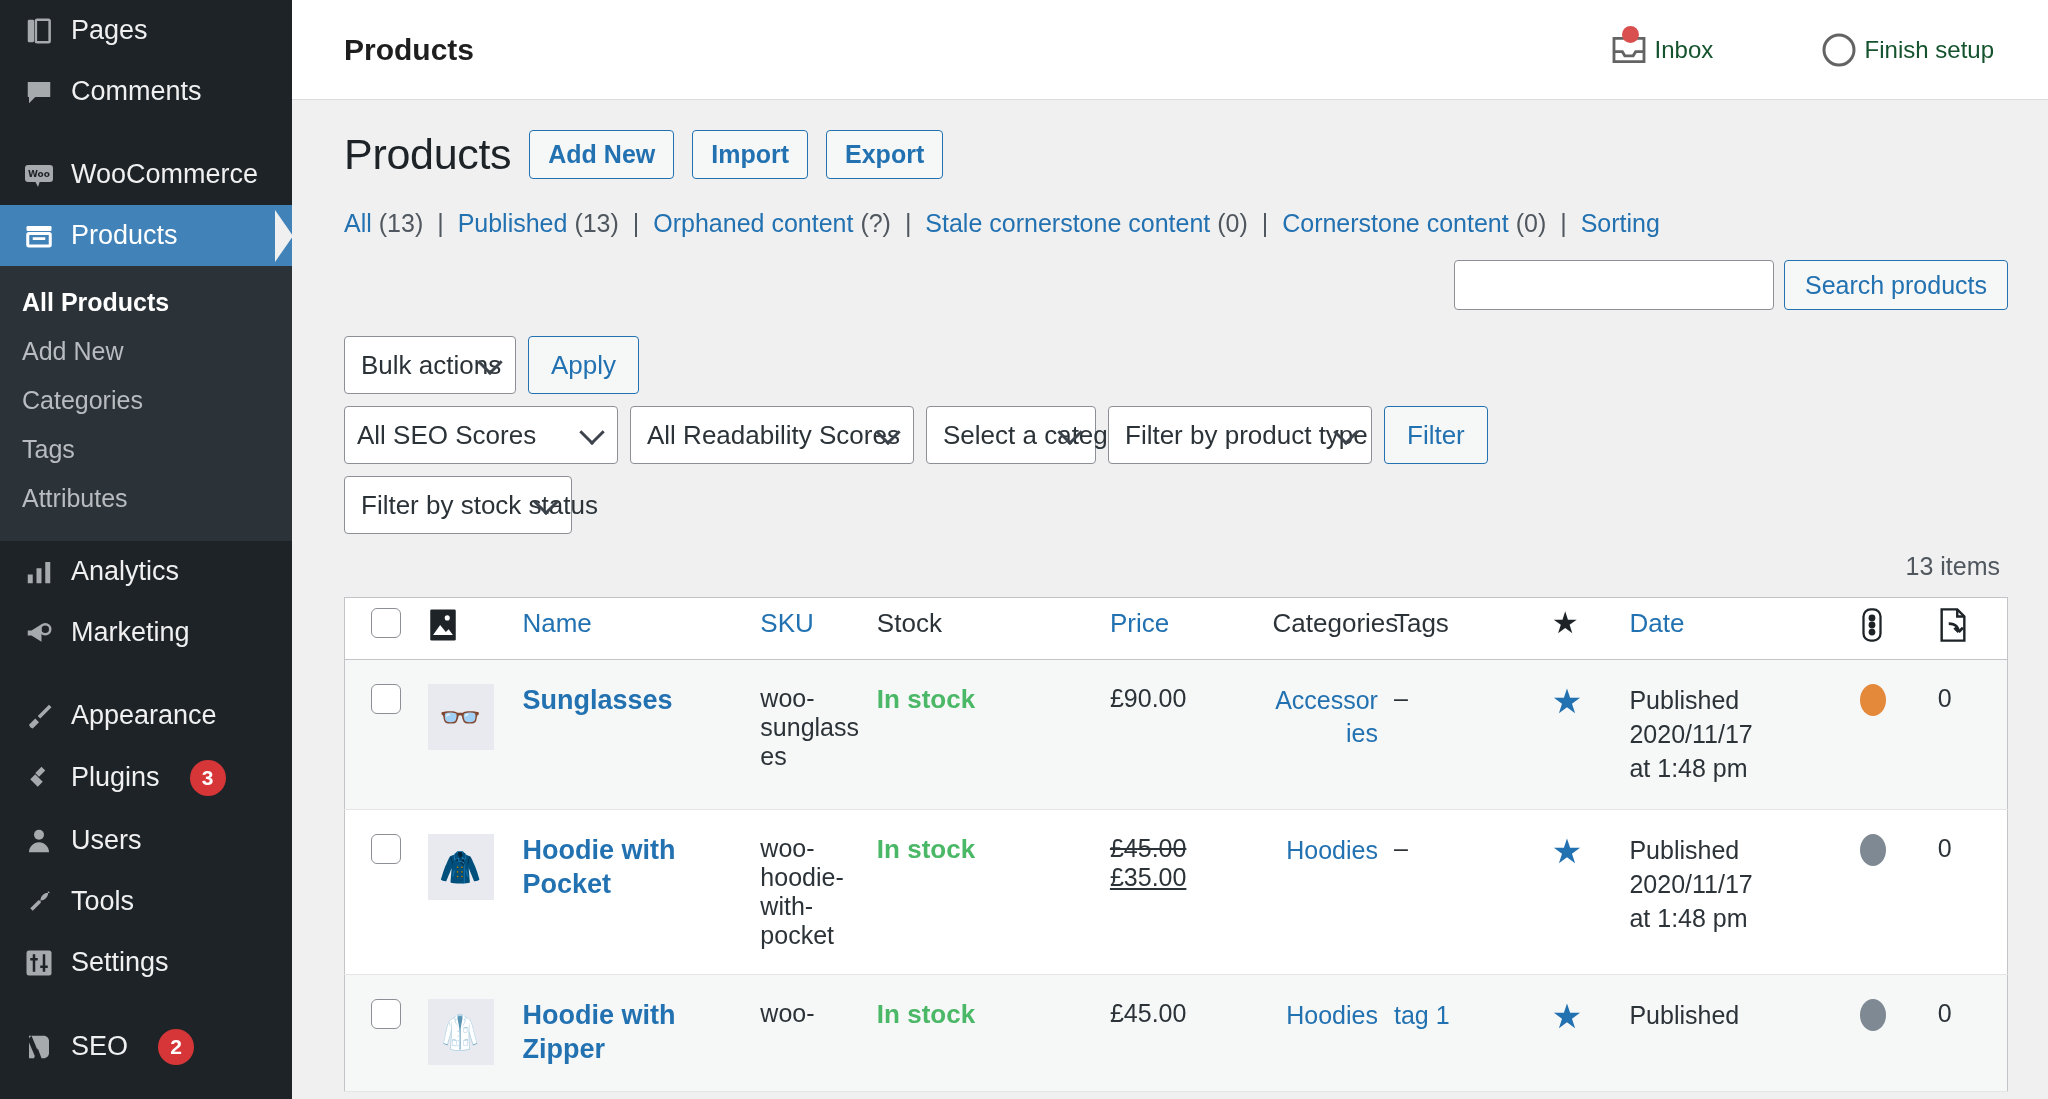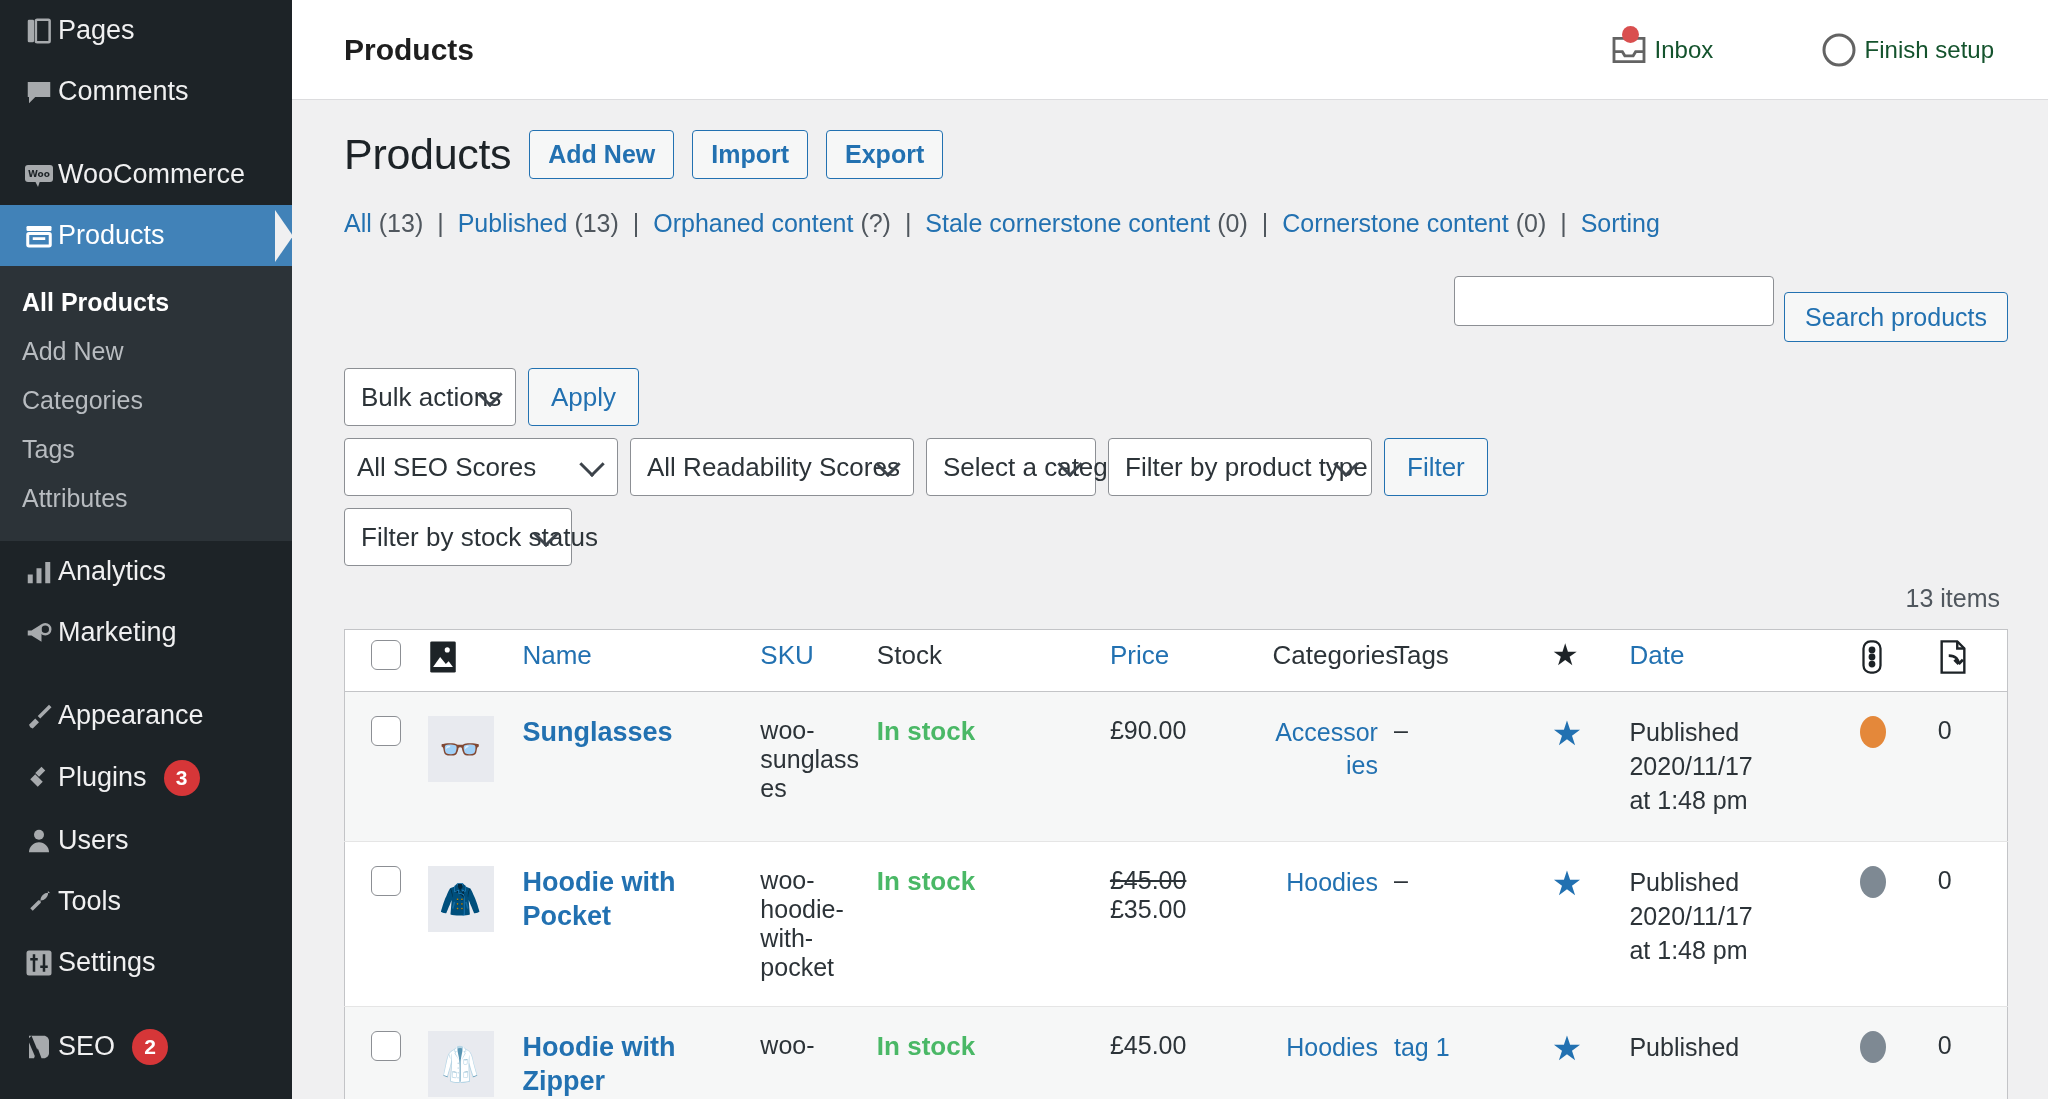--- a/index.html
+++ b/index.html
@@ -11,21 +11,21 @@
   }
   .app { display: flex; width: 2048px; height: 1099px; position: relative; }
 
   
   .sidebar {
     width: 292px; min-width: 292px; height: 1099px;
     background: #1d2327; color: #f0f0f1;
     position: relative; overflow: hidden;
   }
   .menu-item {
-    display: flex; align-items: center; gap: 3px;
+    display: flex; align-items: center; gap: 16px;
     padding: 14px 0 14px 22px;
     font-size: 27px; color: #f0f0f1; line-height: 1.15;
     position: relative; white-space: nowrap;
   }
   .menu-item .mi-ico {
     width: 33px; height: 33px; min-width: 33px;
     display: flex; align-items: center; justify-content: center;
     color: #a7aaad;
   }
   .menu-item.current {
@@ -89,21 +89,21 @@
 
   .search-row { display: flex; justify-content: flex-end; align-items: center; gap: 10px; margin-bottom: 26px; }
   .search-input {
     width: 320px; height: 50px; border: 1px solid #8c8f94; border-radius: 4px;
     background: #fff; font-size: 24px; padding: 0 10px;
     font-family: "Liberation Sans", sans-serif; color: #2c3338;
   }
   .search-btn {
     background: #f6f7f7; border: 1px solid #2271b1; color: #2271b1;
     border-radius: 4px; height: 50px; padding: 0 20px; font-size: 25px;
-    font-family: "Liberation Sans", sans-serif; cursor: pointer; margin-top: 32px;
+    font-family: "Liberation Sans", sans-serif; cursor: pointer;
   }
 
   .filters { margin-bottom: 18px; }
   .filter-line { display: flex; align-items: center; gap: 12px; margin-bottom: 12px; flex-wrap: nowrap; }
   .sel {
     position: relative; display: inline-flex; align-items: center;
     background: #fff; border: 1px solid #8c8f94; border-radius: 4px;
     height: 58px; padding: 0 52px 0 16px; font-size: 26px; color: #2c3338;
     cursor: pointer; white-space: nowrap;
   }
@@ -166,21 +166,21 @@
   .thumb {
     width: 66px; height: 66px; background: #e8eaef;
     display: flex; align-items: center; justify-content: center;
     font-size: 34px; line-height: 1; overflow: hidden;
   }
   .pname { color: #2271b1; font-weight: bold; font-size: 27px; line-height: 1.25; text-decoration: none; }
   .instock { color: #4ab866; font-weight: bold; font-size: 26px; }
   .cat-link, .tag-link { color: #2271b1; text-decoration: none; font-size: 25px; line-height: 1.3; }
   .dash { color: #2c3338; }
   .price-del { text-decoration: line-through; color: #2c3338; display: block; }
-  .price-ins { color: #2c3338; display: block; }
+  .price-ins { text-decoration: underline; color: #2c3338; display: block; }
   .date-cell { line-height: 1.35; color: #2c3338; }
   .star { color: #2271b1; font-size: 34px; line-height: 1; }
   .star-hdr { color: #1d2327; font-size: 30px; line-height: 1; }
   .dot-ind { width: 26px; height: 32px; border-radius: 50%; display: inline-block; }
   .sr-0 { font-size: 25px; color: #2c3338; }
 </style>
 </head>
 <body>
 
 <div class="app">

